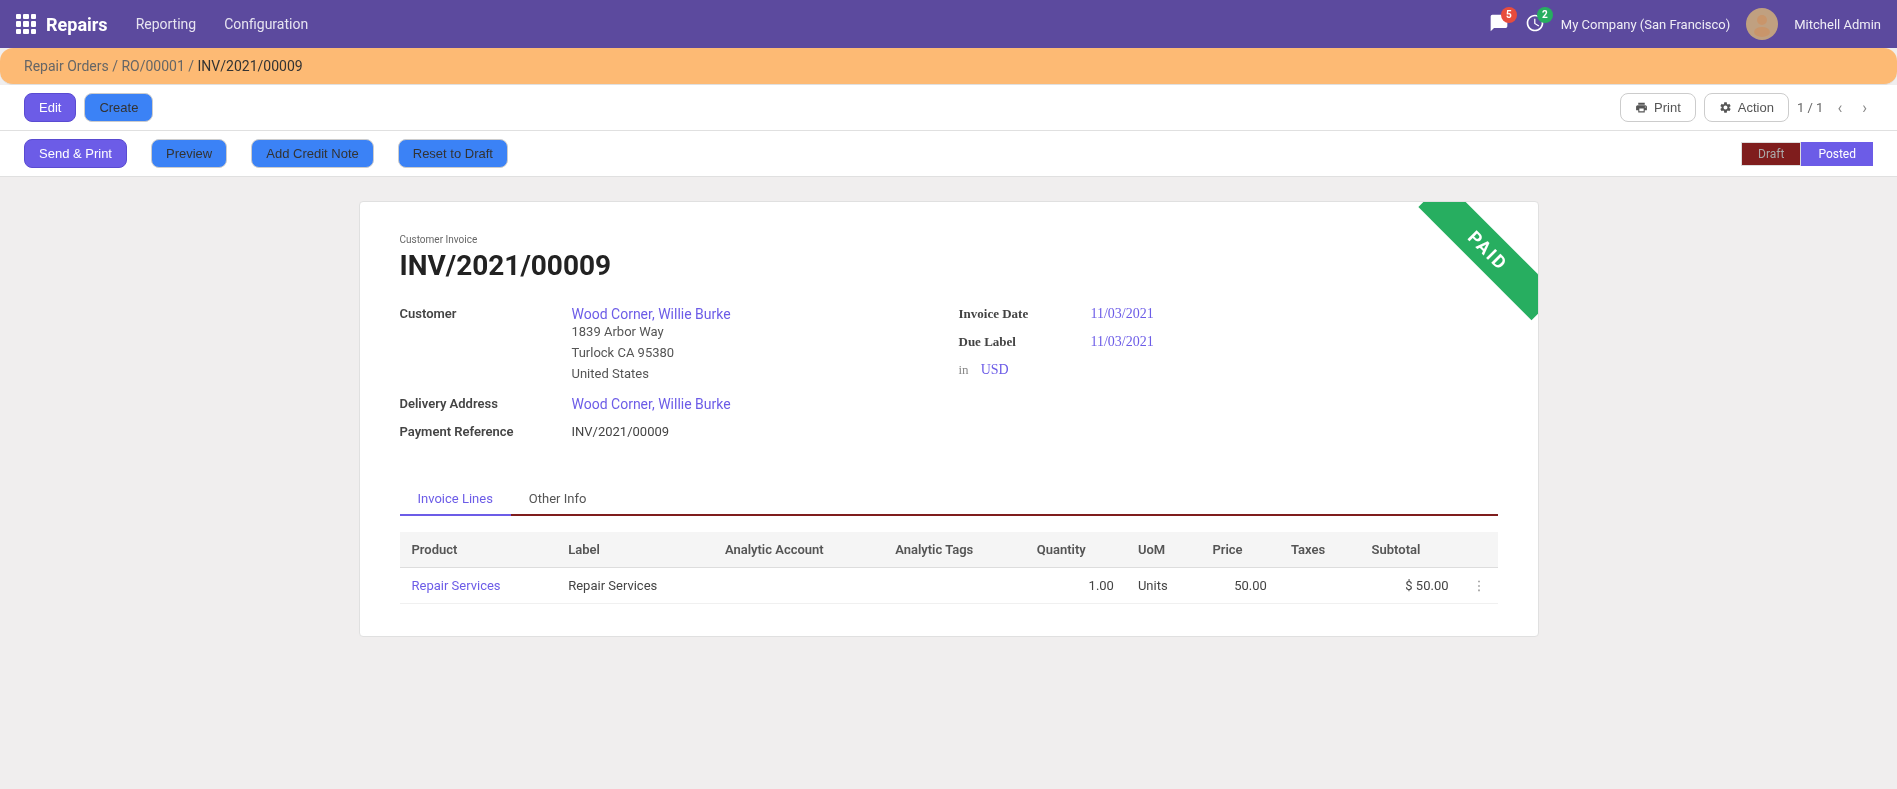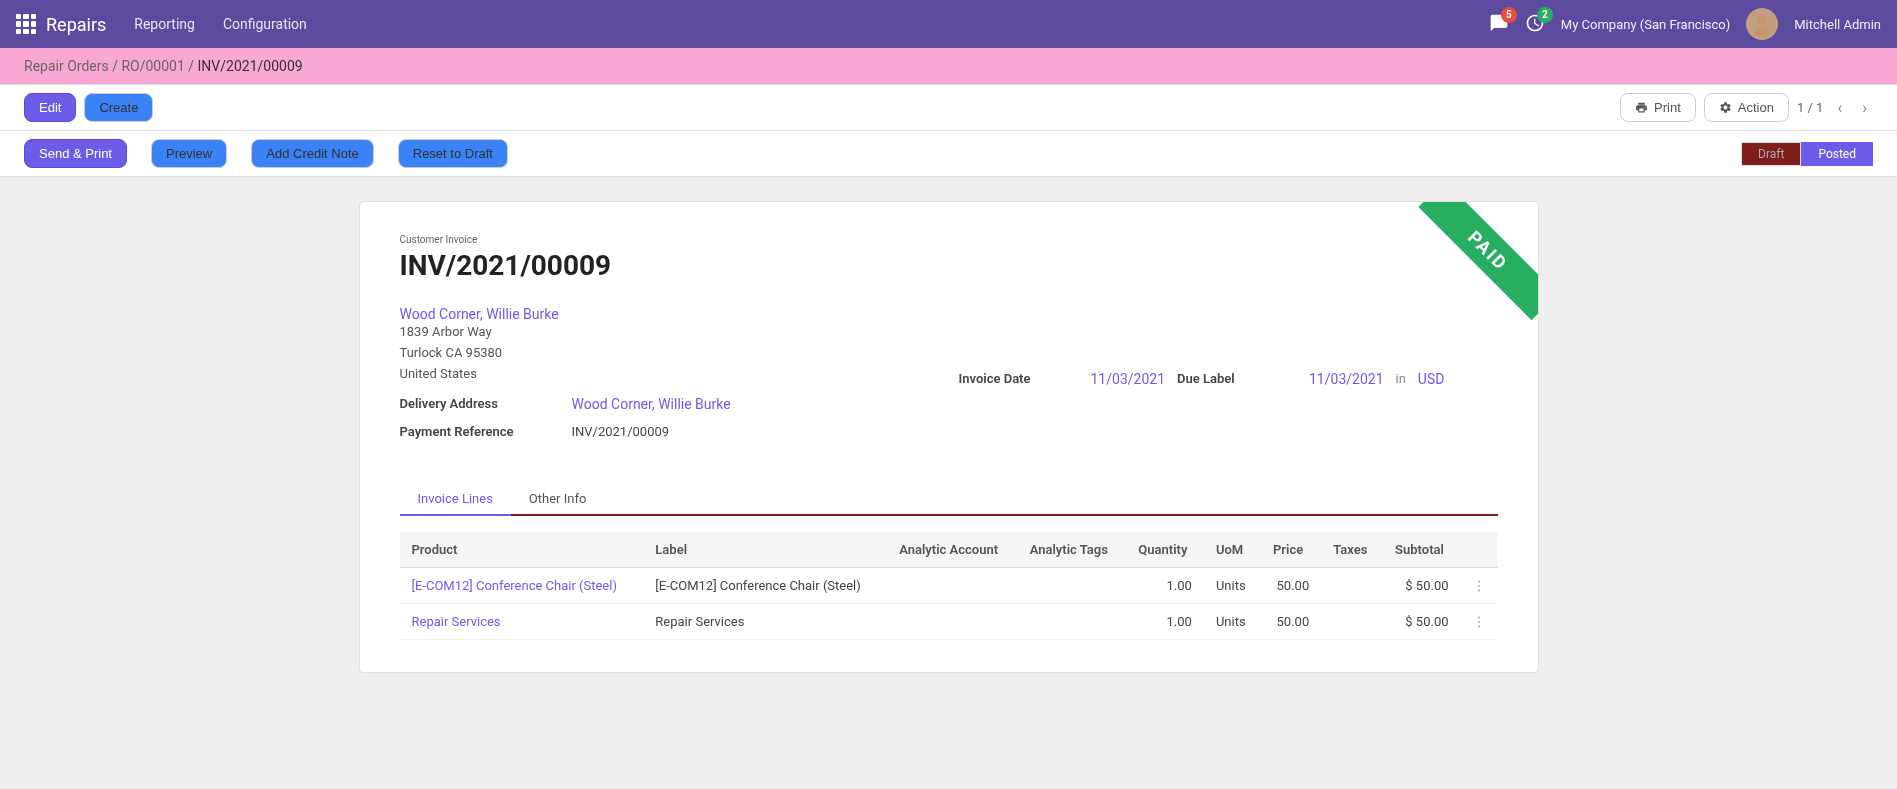--- a/index.html
+++ b/index.html
@@ -13,21 +13,21 @@
       align-items: center;
       padding: 0 16px;
       height: 48px;
       gap: 16px;
     }
     .top-nav-logo {
       display: flex;
       align-items: center;
       gap: 10px;
       font-size: 18px;
-      font-weight: 400;
+      font-weight: 700;
     }
     .grid-icon {
       display: grid;
       grid-template-columns: 1fr 1fr 1fr;
       gap: 2px;
       width: 20px;
       height: 20px;
     }
     .grid-icon span {
       background: white;
@@ -80,25 +80,26 @@
       display: flex;
       align-items: center;
       justify-content: center;
       overflow: hidden;
       cursor: pointer;
     }
     .user-name { color: rgba(255,255,255,0.9); font-size: 13px; cursor: pointer; }
 
     
     .breadcrumb-bar {
-      background: #f9a8d4;
+      background: #fdba74;
       padding: 10px 24px;
       border-bottom: 1px solid #e0e0e0;
       font-size: 14px;
       color: #6c5ce7;
+      border-radius: 13px;
     }
     .breadcrumb-bar span { color: #666; }
 
     
     .toolbar {
       background: white;
       padding: 8px 24px;
       display: flex;
       align-items: center;
       gap: 8px;
@@ -253,21 +254,21 @@
     }
     .field-value a, .field-value-link {
       color: #6c5ce7;
       text-decoration: none;
       cursor: pointer;
     }
     .field-value-date { color: #6c5ce7; }
     .field-value-currency { color: #6c5ce7; }
     .address-block { color: #555; font-size: 13px; line-height: 1.6; }
 
-    .right-fields { display: flex; flex-direction: row; gap: 12px; }
+    .right-fields { display: flex; flex-direction: column; gap: 12px; font-family: Liberation Serif, serif; }
     .right-field-row { display: flex; align-items: center; gap: 12px; }
     .right-label { font-weight: 600; color: #444; min-width: 120px; font-size: 13px; }
     .in-label { color: #888; font-size: 13px; }
 
     
     .tabs {
       display: flex;
       border-bottom: 2px solid #7f1d1d;
       margin-bottom: 16px;
     }
@@ -403,20 +404,21 @@
       <div class="paid-banner-inner">PAID</div>
     </div>
 
     <div class="invoice-type">Customer Invoice</div>
     <div class="invoice-number">INV/2021/00009</div>
 
     <div class="invoice-fields">
 
       <div>
         <div class="field-row">
+          <div class="field-label">Customer</div>
           <div>
             <div class="field-value-link">Wood Corner, Willie Burke</div>
             <div class="address-block">
               1839 Arbor Way<br>Turlock CA 95380<br>United States
             </div>
           </div>
         </div>
         <div class="field-row">
           <div class="field-label">Delivery Address</div>
           <div class="field-value-link">Wood Corner, Willie Burke</div>
@@ -457,32 +459,20 @@
           <th>Analytic Tags</th>
           <th class="text-right">Quantity</th>
           <th>UoM</th>
           <th class="text-right">Price</th>
           <th>Taxes</th>
           <th class="text-right">Subtotal</th>
           <th class="col-menu"></th>
         </tr>
       </thead>
       <tbody id="table-body">
-      <tr>
-      <td><span class="product-link">[E-COM12] Conference Chair (Steel)</span></td>
-      <td>[E-COM12] Conference Chair (Steel)</td>
-      <td></td>
-      <td></td>
-      <td class="text-right">1.00</td>
-      <td>Units</td>
-      <td class="text-right">50.00</td>
-      <td></td>
-      <td class="text-right">$ 50.00</td>
-      <td class="col-menu"><span class="three-dots">⋮</span></td>
-    </tr>
           <tr>
       <td><span class="product-link">Repair Services</span></td>
       <td>Repair Services</td>
       <td></td>
       <td></td>
       <td class="text-right">1.00</td>
       <td>Units</td>
       <td class="text-right">50.00</td>
       <td></td>
       <td class="text-right">$ 50.00</td>

